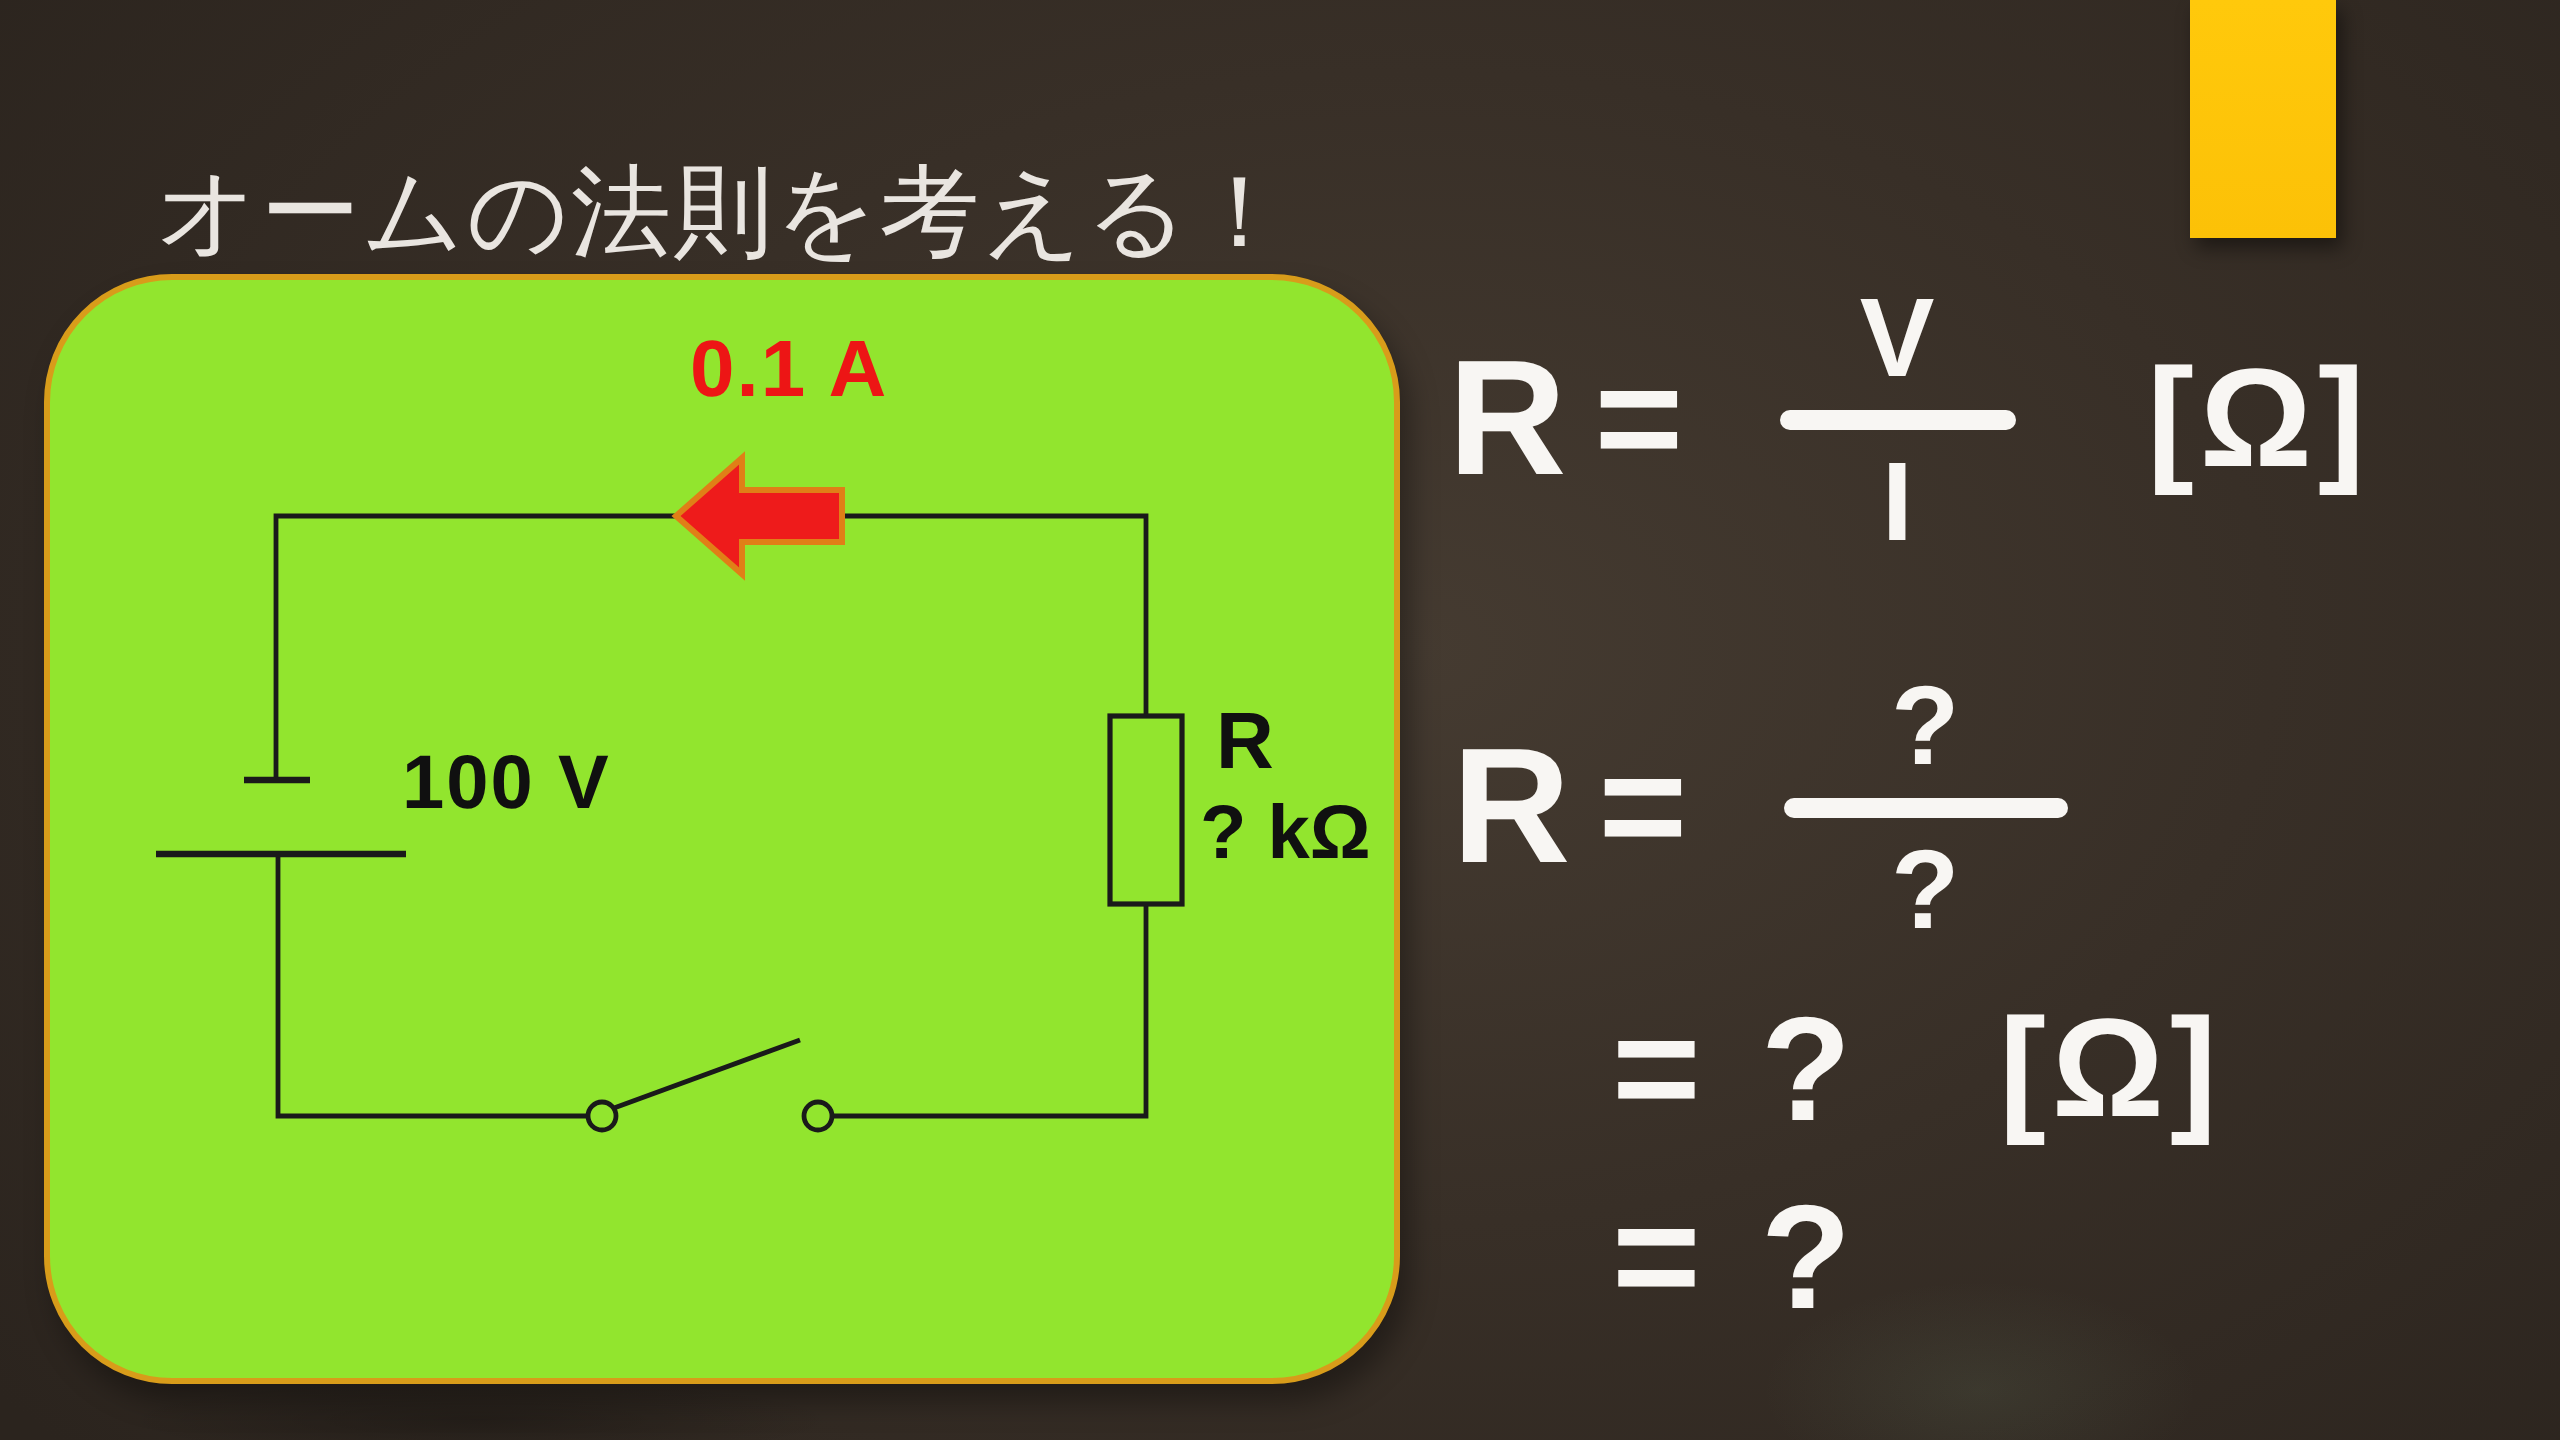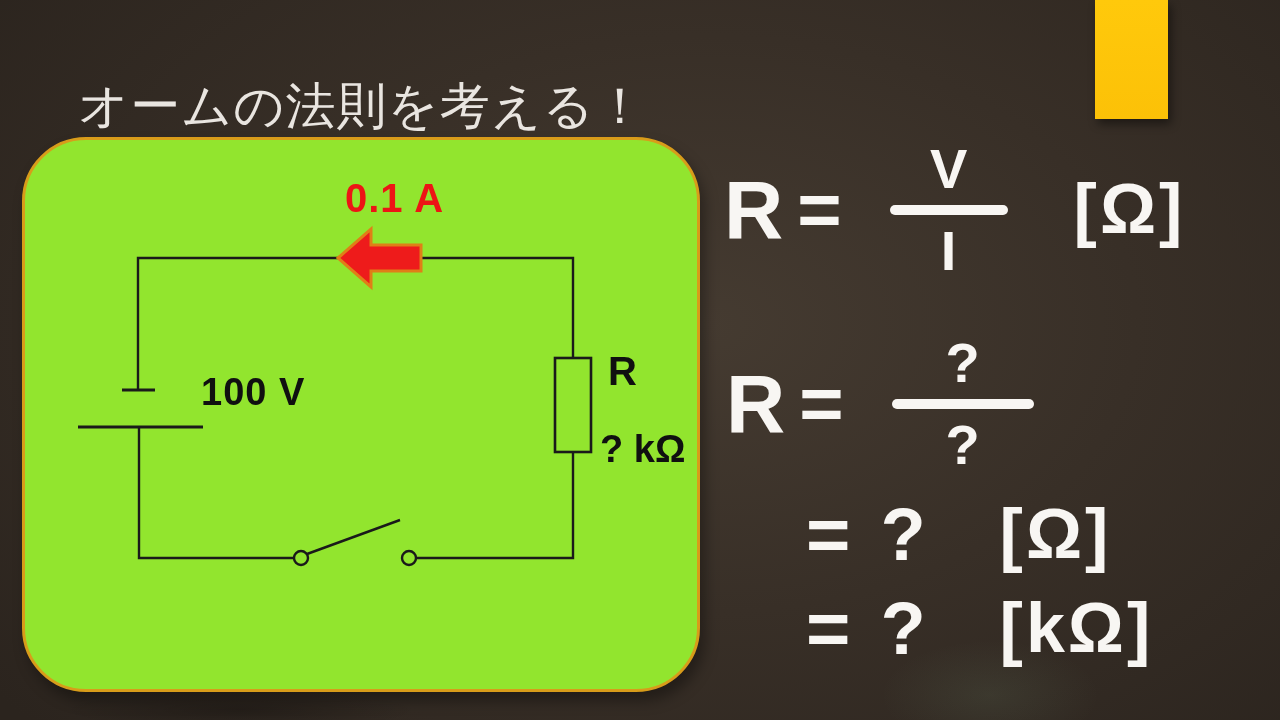--- a/index.html
+++ b/index.html
@@ -27,24 +27,24 @@
     background:linear-gradient(180deg,#FFC90B 0%,#FCC107 100%);
     box-shadow:3px 5px 9px rgba(0,0,0,0.45);
   }
   .circuit-panel{
     position:absolute;left:22px;top:137px;width:678px;height:555px;box-sizing:border-box;
     background:#92E52E;border:3px solid #D89C1A;border-radius:64px;
     box-shadow:5px 9px 14px rgba(0,0,0,0.35);
   }
   .circuit-svg{position:absolute;left:22px;top:137px;width:678px;height:555px;}
   .clabel{position:absolute;font-weight:bold;white-space:nowrap;}
-  .current-label{left:345px;top:177px;font-size:40px;line-height:1.05;color:#ED1515;letter-spacing:1px;}
+  .current-label{left:345px;top:164px;font-size:40px;line-height:1.05;color:#ED1515;letter-spacing:1px;}
   .voltage-label{left:201px;top:373px;font-size:38px;line-height:1.0;color:#101010;letter-spacing:1px;}
   .resistor-name{left:608px;top:351px;font-size:40px;line-height:1.0;color:#101010;}
-  .resistor-value{left:600px;top:398px;font-size:38px;line-height:1.0;color:#101010;margin-top:32px;}
+  .resistor-value{left:600px;top:398px;font-size:38px;line-height:1.0;color:#101010;}
   .formula{
     position:absolute;display:flex;align-items:center;
     color:#F8F6F3;font-weight:bold;white-space:nowrap;
   }
   .formula .lhs{font-size:82px;line-height:1;}
   .formula .eq{font-size:76px;line-height:1;margin-left:14px;}
   .formula .frac{display:flex;flex-direction:column;align-items:center;margin-left:48px;}
   .formula .num,.formula .den{font-size:56px;line-height:1.1;}
   .formula .bar{height:10px;border-radius:5px;background:#F8F6F3;margin:5px 0;}
   .f1{left:724px;top:138px;}
@@ -127,14 +127,13 @@
 
 <div class="formula f3">
   <span class="eq">=</span>
   <span class="qval">?</span>
   <span class="unit">[Ω]</span>
 </div>
 
 <div class="formula f4">
   <span class="eq">=</span>
   <span class="qval">?</span>
-  <span class="unit">[kΩ]</span>
 </div>
 
 </body></html>

